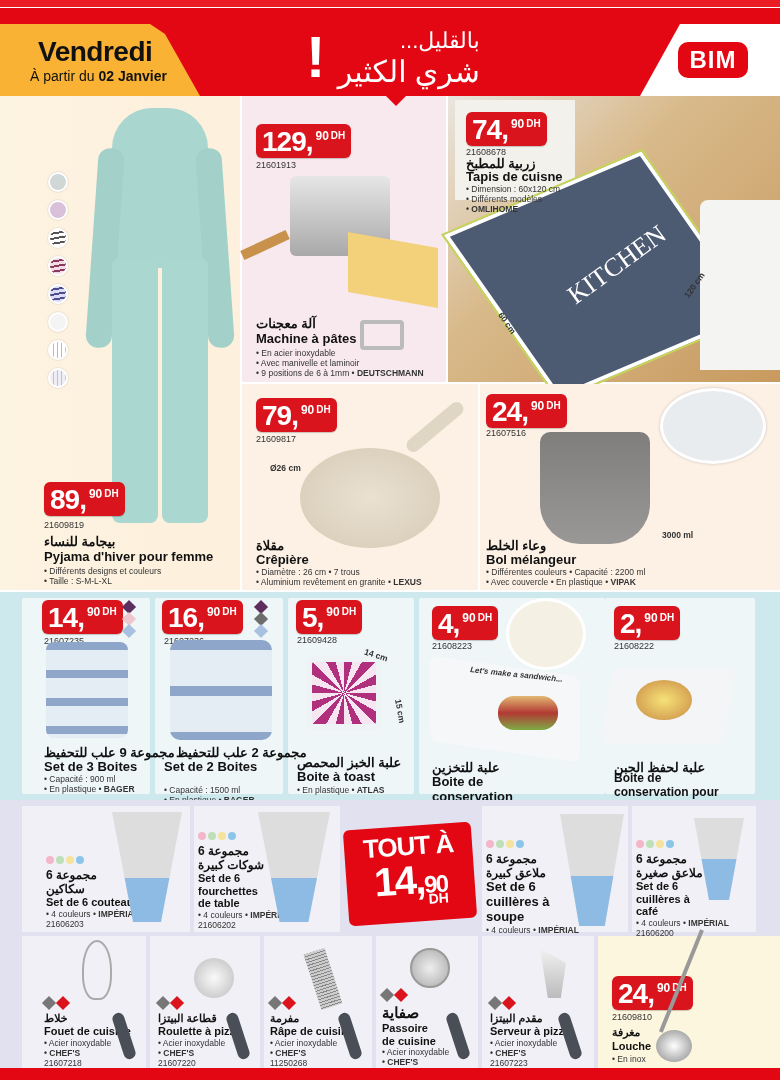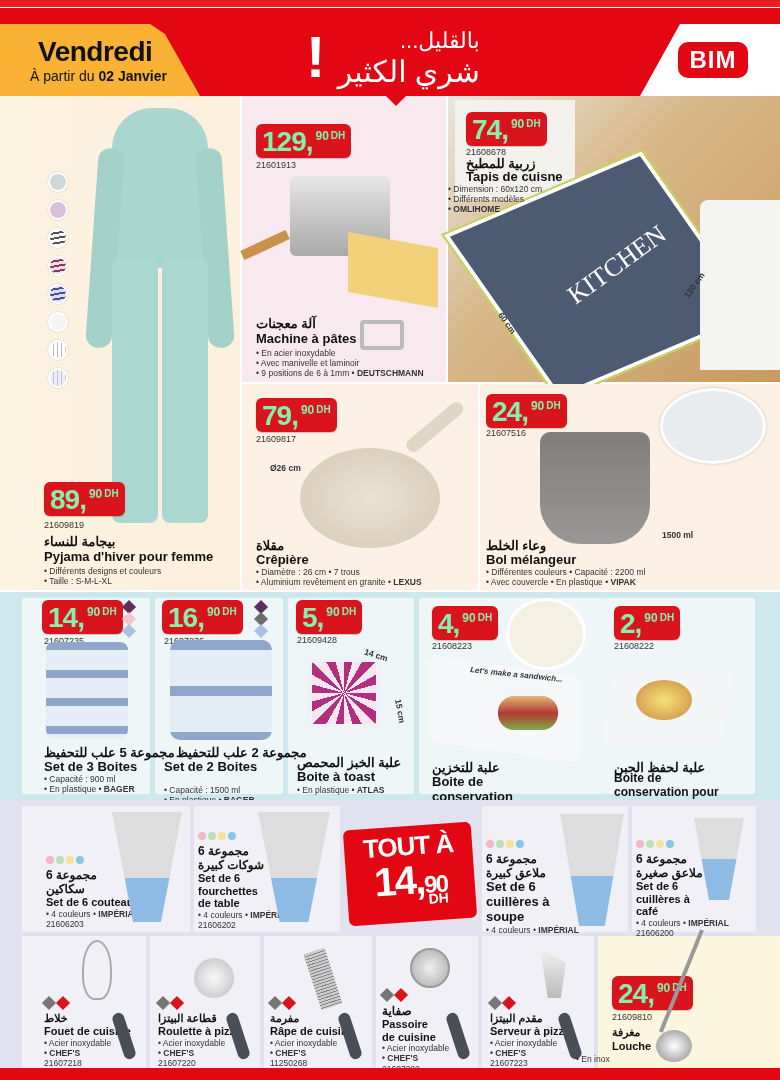--- a/index.html
+++ b/index.html
@@ -20,21 +20,21 @@
 .tri{left:386px;top:96px;width:0;height:0;border-left:10px solid transparent;border-right:10px solid transparent;border-top:10px solid #e30613}
 .pj{left:0;top:96px;width:240px;height:494px;background:linear-gradient(90deg,#fdf3e1,#fdf0dc)}
 .pasta{left:242px;top:96px;width:204px;height:286px;background:#f8e9ee}
 .rug{left:448px;top:96px;width:332px;height:286px;background:linear-gradient(135deg,#e9e5df 0%,#d8b98a 40%,#c89a5f 100%)}
 .crepe{left:242px;top:384px;width:236px;height:206px;background:#fdf1e6}
 .bowl{left:480px;top:384px;width:300px;height:206px;background:#fdf1e6}
 .band2{left:0;top:592px;width:780px;height:208px;background:#cde9ee}
 .band3{left:0;top:800px;width:780px;height:280px;background:#e2e1ef}
 .cell{background:#eef6f8;border-radius:2px}
 .cell3{background:#f1f0f6}
-.price{display:flex;align-items:flex-start;background:#d9141c;color:#86efac;border-radius:6px;padding:2px 6px 2px 6px;height:34px;box-shadow:0 1px 1px rgba(0,0,0,.2)}
+.price{display:flex;align-items:flex-start;background:#d9141c;color:#ffffff;border-radius:6px;padding:2px 6px 2px 6px;height:34px;box-shadow:0 1px 1px rgba(0,0,0,.2)}
 .price .int{font-size:28px;font-weight:bold;line-height:32px;letter-spacing:-1px}
 .price .comma{font-size:28px;font-weight:bold;line-height:32px}
 .price .dec{font-size:12px;font-weight:bold;line-height:16px;margin-left:2px;margin-top:2px}
 .price .cur{font-size:10px;font-weight:bold;line-height:16px;margin-left:2px;margin-top:2px}
 .ref{font-size:9px;color:#333}
 .ar{font-size:13px;font-weight:bold;color:#111;direction:rtl;text-align:left}
 .fr{font-size:13px;font-weight:bold;color:#111;line-height:1.15}
 .spec{font-size:8.5px;color:#333;line-height:1.2}
 .spec b{font-weight:bold}
 .sw{width:20px;height:20px;border-radius:50%;border:2px solid #fff;box-shadow:0 0 2px rgba(0,0,0,.2)}
@@ -124,21 +124,21 @@
 <div class="abs spec" style="left:495px;top:318px;font-weight:bold;transform:rotate(55deg)">60 cm</div>
 <div class="abs price" style="left:466px;top:112px">
     <span class="int">74</span>
     <span class="comma">,</span>
     <span class="dec">90</span>
     <span class="cur">DH</span>
   </div>
 <div class="abs ref" style="left:466px;top:147px">21608678</div>
 <div class="abs ar" style="left:466px;top:156px">زربية للمطبخ</div>
 <div class="abs fr" style="left:466px;top:170px">Tapis de cuisne</div>
-<div class="abs spec" style="left:448px;top:184px">
+<div class="abs spec" style="left:466px;top:184px">
     <div>• Dimension : 60x120 cm</div>
     <div>• Différents modèles</div>
     <div style="font-weight:bold">• OMLIHOME</div>
   </div>
 
 <div class="abs crepe"></div>
 <div class="abs bowl"></div>
 <div class="abs price" style="left:256px;top:398px">
     <span class="int">79</span>
     <span class="comma">,</span>
@@ -158,21 +158,21 @@
 
 <div class="abs price" style="left:486px;top:394px">
     <span class="int">24</span>
     <span class="comma">,</span>
     <span class="dec">90</span>
     <span class="cur">DH</span>
   </div>
 <div class="abs ref" style="left:486px;top:428px">21607516</div>
 <div class="abs" style="left:540px;top:432px;width:110px;height:112px;background:linear-gradient(#6a6a6a,#888);opacity:.85;border-radius:10px 10px 40px 40px"></div>
 <div class="abs" style="left:660px;top:388px;width:106px;height:76px;border-radius:50%;background:#e9ecef;border:3px solid #fff;box-shadow:0 0 3px rgba(0,0,0,.2)"></div>
-<div class="abs spec" style="left:662px;top:530px;font-weight:bold">1500 ml</div>
+<div class="abs spec" style="left:662px;top:530px;font-weight:bold">3000 ml</div>
 <div class="abs ar" style="left:486px;top:538px">وعاء الخلط</div>
 <div class="abs fr" style="left:486px;top:553px">Bol mélangeur</div>
 <div class="abs spec" style="left:486px;top:567px">
     <div>• Différentes couleurs • Capacité : 2200 ml</div>
     <div><span>• Avec couvercle • En plastique •</span> <b>VIPAK</b></div>
   </div>
 
 <div class="abs band2"></div>
 <div class="abs cell" style="left:22px;top:598px;width:128px;height:196px"></div>
 <div class="abs cell" style="left:155px;top:598px;width:128px;height:196px"></div>
@@ -186,21 +186,21 @@
     <span class="dec">90</span>
     <span class="cur">DH</span>
   </div>
 <div class="abs" style="left:124px;top:602px;display:flex;flex-direction:column;gap:2px">
     <span class="heart" style="background:#5e2e5e"></span>
     <span class="heart" style="background:#f0c6ce"></span>
     <span class="heart" style="background:#a9c1e0"></span>
   </div>
 <div class="abs ref" style="left:44px;top:636px">21607235</div>
 <div class="abs" style="left:46px;top:642px;width:82px;height:96px;background:repeating-linear-gradient(#8da6c9 0 8px,#e4edf3 8px 28px);border-radius:8px"></div>
-<div class="abs ar" style="left:44px;top:745px">مجموعة 5 علب للتحفيظ</div>
+<div class="abs ar" style="left:44px;top:745px">مجموعة 9 علب للتحفيظ</div>
 <div class="abs fr" style="left:44px;top:760px">Set de 3 Boites</div>
 <div class="abs spec" style="left:44px;top:774px">
     <div>• Capacité : 900 ml</div>
     <div><span>• En plastique •</span> <b>BAGER</b></div>
   </div>
 
 <div class="abs price" style="left:162px;top:600px">
     <span class="int">16</span>
     <span class="comma">,</span>
     <span class="dec">90</span>
@@ -347,21 +347,21 @@
   <div class="fr" style="font-size:11px">Râpe de cuisine</div>
   <div class="spec">• Acier inoxydable</div>
     <div class="spec" style="font-weight:bold">• CHEF'S</div>
     <div class="spec">11250268</div>
 </div>
 <div class="abs" style="left:312px;top:950px;width:22px;height:58px;background:repeating-linear-gradient(#ccc 0 2px,#888 2px 3px);transform:rotate(-18deg)"></div>
 <div class="abs" style="left:344px;top:1012px;width:12px;height:48px;background:#4a4f57;border-radius:6px;transform:rotate(-18deg)"></div>
 
 <div class="abs" style="left:382px;top:986px">
   <div><span class="heart" style="background:#777"></span> <span class="heart" style="background:#d9141c"></span></div>
-  <div class="ar" style="font-size:12px">صفاية</div>
+  <div class="ar" style="font-size:15px">صفاية</div>
   <div class="fr" style="font-size:11px;width:60px">Passoire de cuisine</div>
   <div class="spec">• Acier inoxydable</div>
     <div class="spec" style="font-weight:bold">• CHEF'S</div>
     <div class="spec">21607222</div>
 </div>
 <div class="abs" style="left:410px;top:948px;width:40px;height:40px;border-radius:50%;background:radial-gradient(#eee,#aaa);border:2px solid #999"></div>
 <div class="abs" style="left:452px;top:1012px;width:12px;height:48px;background:#4a4f57;border-radius:6px;transform:rotate(-18deg)"></div>
 
 <div class="abs" style="left:490px;top:994px">
   <div><span class="heart" style="background:#777"></span> <span class="heart" style="background:#d9141c"></span></div>
@@ -376,17 +376,17 @@
 
 <div class="abs price" style="left:612px;top:976px">
     <span class="int">24</span>
     <span class="comma">,</span>
     <span class="dec">90</span>
     <span class="cur">DH</span>
   </div>
 <div class="abs ref" style="left:612px;top:1012px">21609810</div>
 <div class="abs ar" style="left:612px;top:1026px;font-size:11px">مغرفة</div>
 <div class="abs fr" style="left:612px;top:1040px;font-size:11px">Louche</div>
-<div class="abs spec" style="left:576px;top:1054px">• En inox</div>
+<div class="abs spec" style="left:612px;top:1054px">• En inox</div>
 <div class="abs" style="left:700px;top:930px;width:4px;height:110px;background:#999;transform:rotate(22deg);transform-origin:top"></div>
 <div class="abs" style="left:656px;top:1030px;width:36px;height:32px;border-radius:50%;background:radial-gradient(#fff,#888)"></div>
 
 <div class="abs bottom-bar"></div>
 
 </body></html>

